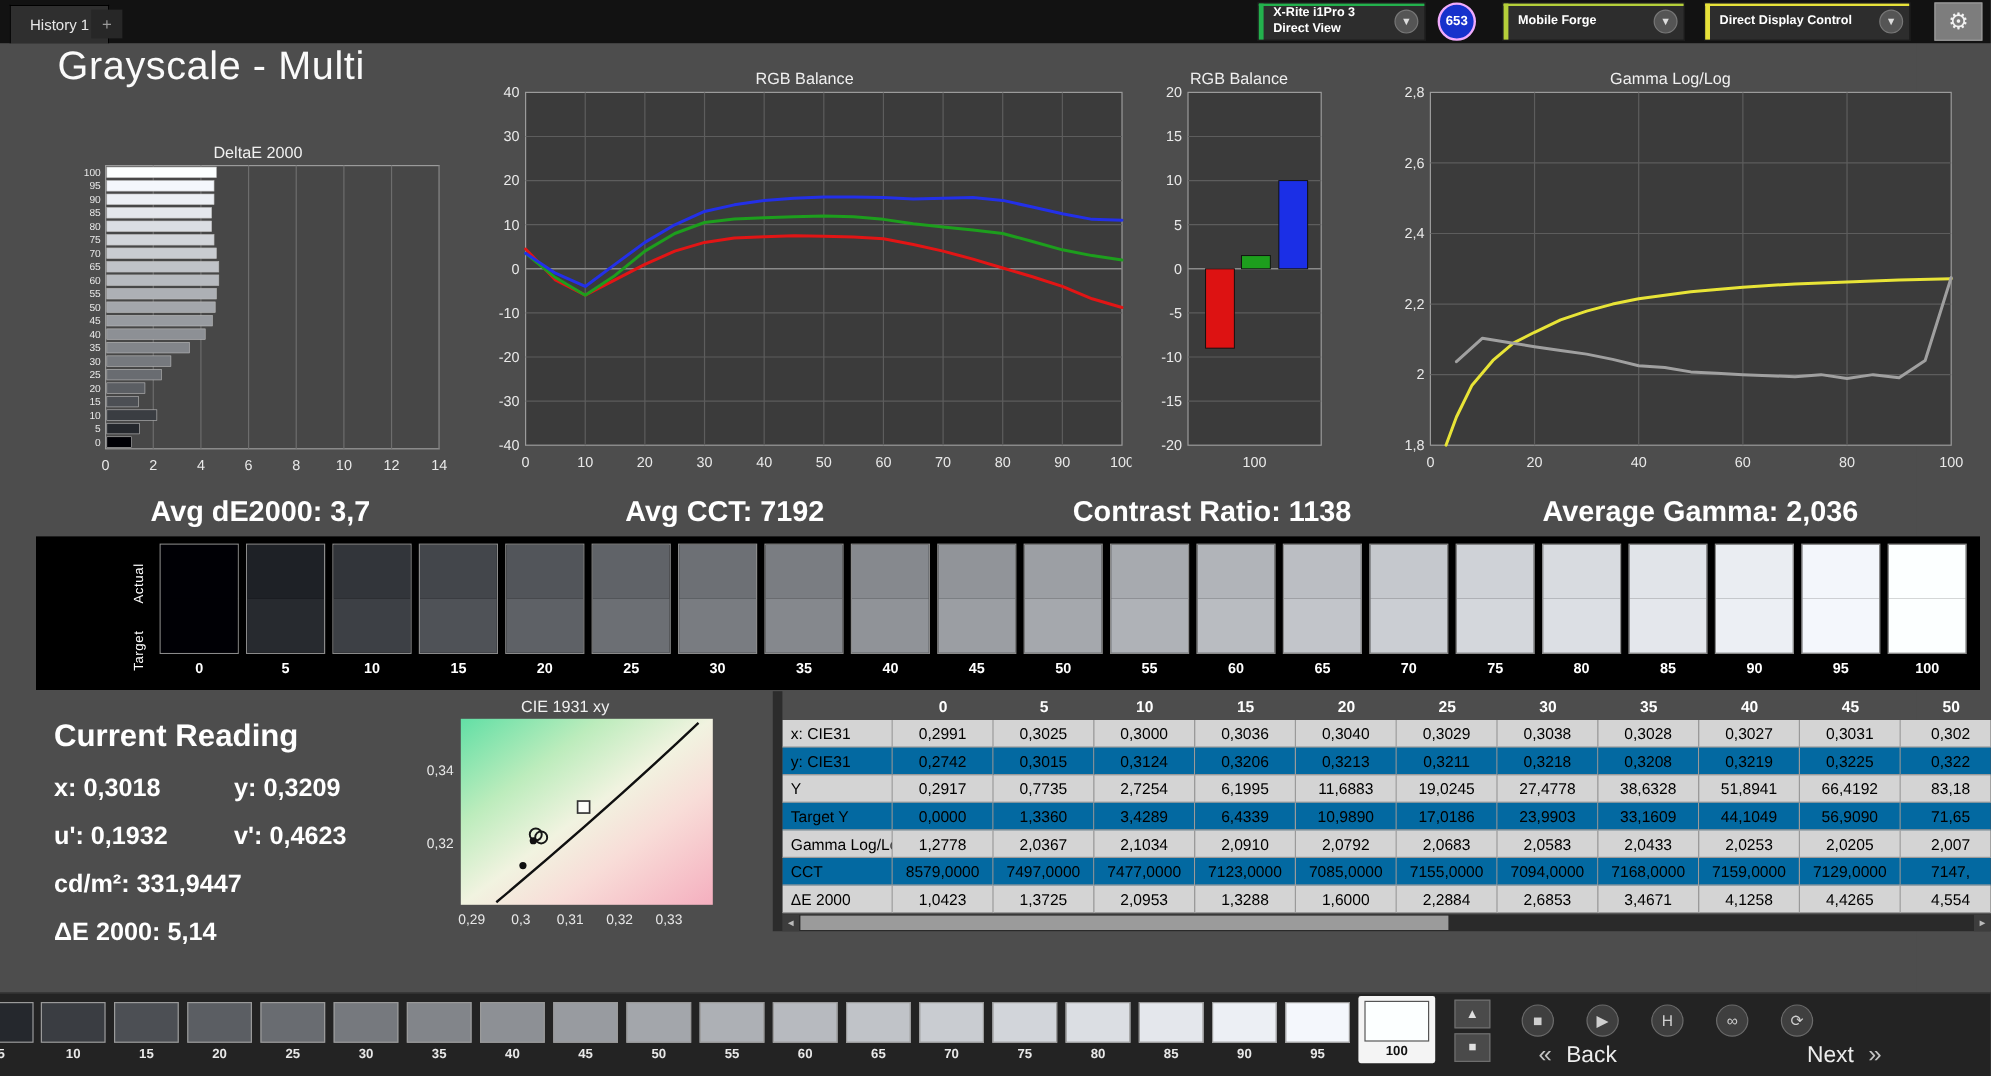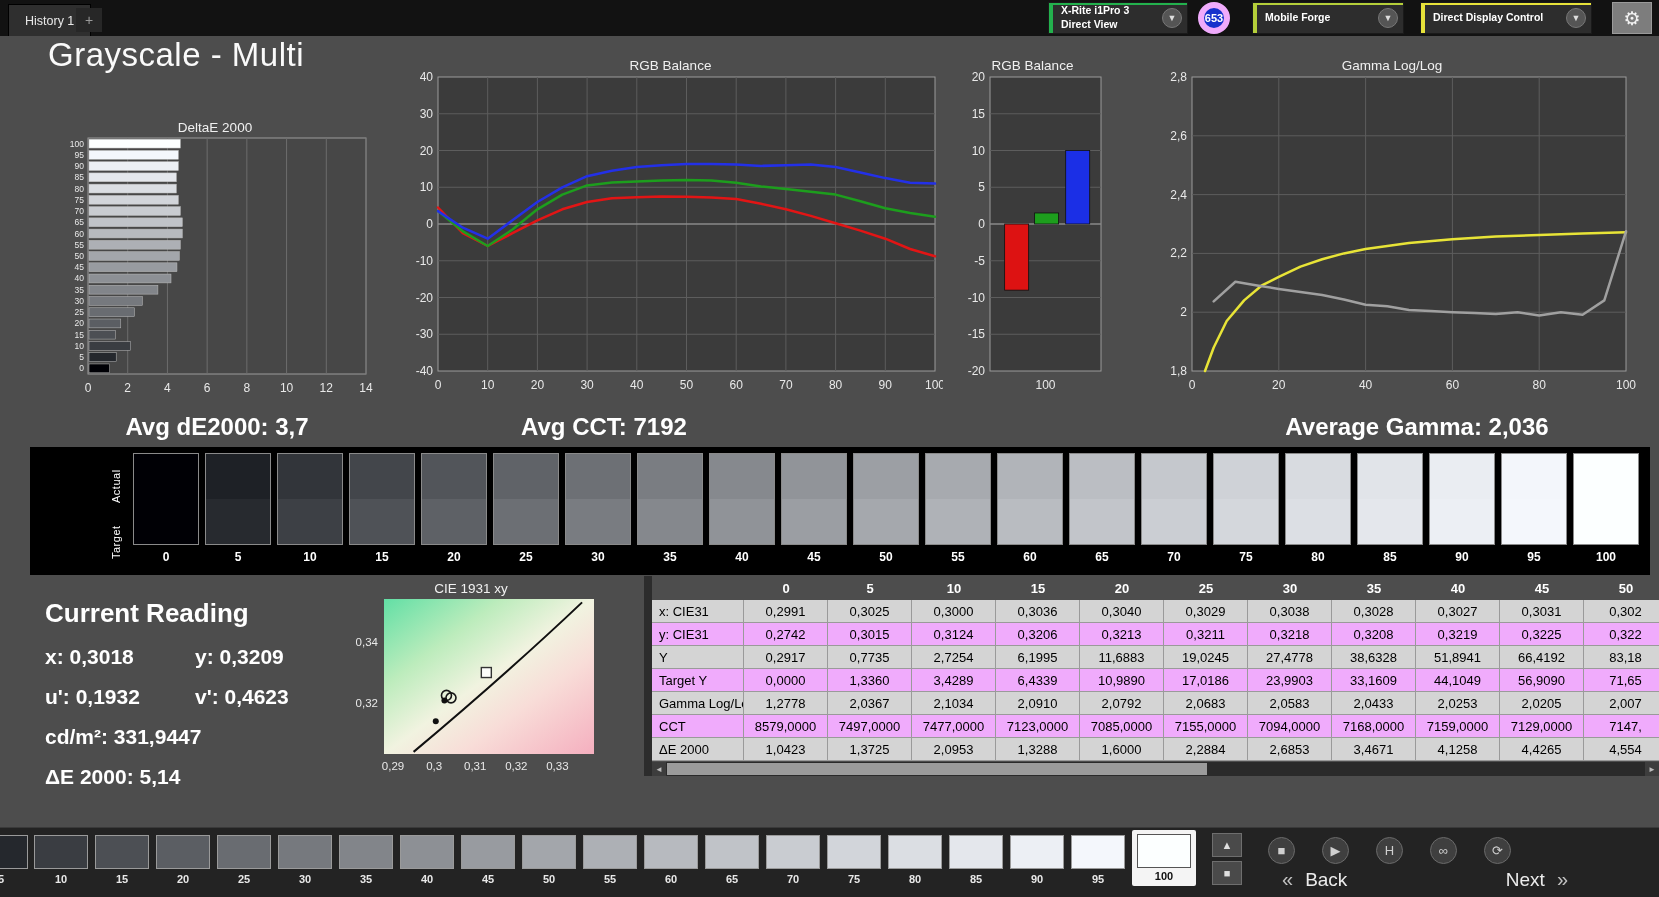--- a/index.html
+++ b/index.html
@@ -16,21 +16,21 @@
              color:#9a9a9a; font-size:14px; display:flex; align-items:center; justify-content:center; }
   .dd { position:absolute; top:2px; height:32px; background:#2d2d2d; border:1px solid #1a1a1a;
         display:flex; align-items:center; }
   .dd .accent { position:absolute; left:0; top:0; bottom:0; width:4px; }
   .dd .topline { position:absolute; left:0; top:0; right:0; height:2px; }
   .dd .txt { margin-left:12px; color:#fff; font-size:10.5px; font-weight:bold; line-height:1.3; white-space:nowrap; }
   .dd .arrow { margin-left:auto; margin-right:5px; min-width:20px; height:20px; border-radius:50%;
                background:#555; color:#ddd; font-size:9px; display:flex; align-items:center;
                justify-content:center; border:1px solid #777; }
   #badge { position:absolute; left:1198px; top:2px; width:32px; height:32px; border-radius:50%;
-           background:#1632cc; border:6px solid #f0abfc; color:#fff; font-size:11px; font-weight:bold;
+           background:#1632cc; border:2px solid #f0abfc; color:#fff; font-size:11px; font-weight:bold;
            display:flex; align-items:center; justify-content:center; }
   #gear { position:absolute; left:1612px; top:2px; width:40px; height:32px; background:#7d7d7d;
           color:#f2f2f2; font-size:19px; display:flex; align-items:center; justify-content:center;
           border:1px solid #9a9a9a; }
 
   
   #page-title { position:absolute; left:48px; top:36px; font-size:33px; color:#fafafa; letter-spacing:0.5px; }
   .chart-title { position:absolute; text-align:center; color:#f0f0f0; font-size:13.5px; }
   .stat { position:absolute; top:413px; transform:translateX(-50%); color:#fff; font-size:24px; font-weight:bold; white-space:nowrap; }
 
@@ -55,21 +55,21 @@
   
   #table-gutter { position:absolute; left:644px; top:576px; width:8px; height:200px; background:#2c2c2c; }
   #table { position:absolute; left:652px; top:576px; width:1007px; overflow:hidden; }
   .trow { display:flex; height:23px; }
   .trow.thead { height:24px; }
   .tcell { flex:0 0 84px; font-size:13px; display:flex; align-items:center; justify-content:center;
            color:#000; border-right:1px solid #9a9a9a; border-bottom:1px solid #9a9a9a; overflow:hidden; white-space:nowrap; }
   .tlabel { flex:0 0 92px; justify-content:flex-start; padding-left:7px; }
   .thead .tcell { color:#fff; font-weight:bold; border-right:none; border-bottom:none; background:transparent; }
   .trow.even .tcell { background:#d4d4d4; }
-  .trow.odd .tcell { background:#f0abfc; }
+  .trow.odd .tcell { background:#0369a1; }
   #hscroll { position:absolute; left:652px; top:762px; width:1007px; height:14px; background:#2a2a2a;
              display:flex; align-items:center; }
   .sarrow { width:14px; height:14px; background:#3d3d3d; color:#bbb; font-size:8px; display:flex;
             align-items:center; justify-content:center; flex:0 0 14px; }
   .sthumb { height:12px; background:#9b9b9b; width:540px; margin-left:1px; }
 
   
   #toolbar { position:absolute; left:0; bottom:0; width:1659px; height:70px; background:#232323;
              border-top:1px solid #3a3a3a; overflow:hidden; }
   .tile { position:absolute; top:7px; width:54px; }
@@ -314,20 +314,21 @@
       <text x="94.13698630136983" y="174" text-anchor="middle" font-size="11.5" fill="#e9e9e9">0,3</text>
       <text x="135.2328767123288" y="174" text-anchor="middle" font-size="11.5" fill="#e9e9e9">0,31</text>
       <text x="176.32876712328775" y="174" text-anchor="middle" font-size="11.5" fill="#e9e9e9">0,32</text>
       <text x="217.4246575342467" y="174" text-anchor="middle" font-size="11.5" fill="#e9e9e9">0,33</text>
       <text x="38" y="111.0452755905512" text-anchor="end" font-size="11.5" fill="#e9e9e9">0,32</text>
       <text x="38" y="50.02165354330708" text-anchor="end" font-size="11.5" fill="#e9e9e9">0,34</text>
     </svg>
 
   <div class="stat" style="left:217px">Avg dE2000: 3,7</div>
   <div class="stat" style="left:604px">Avg CCT: 7192</div>
+  <div class="stat" style="left:1010px">Contrast Ratio: 1138</div>
   <div class="stat" style="left:1417px">Average Gamma: 2,036</div>
 
   <div id="strip">
     <div id="strip-gutter">
       <div class="vlab" style="top:10px;height:46px">Actual</div>
       <div class="vlab" style="top:62px;height:50px">Target</div>
     </div>
     <div id="swatches">
         <div class="swcell">
           <div class="sw">

